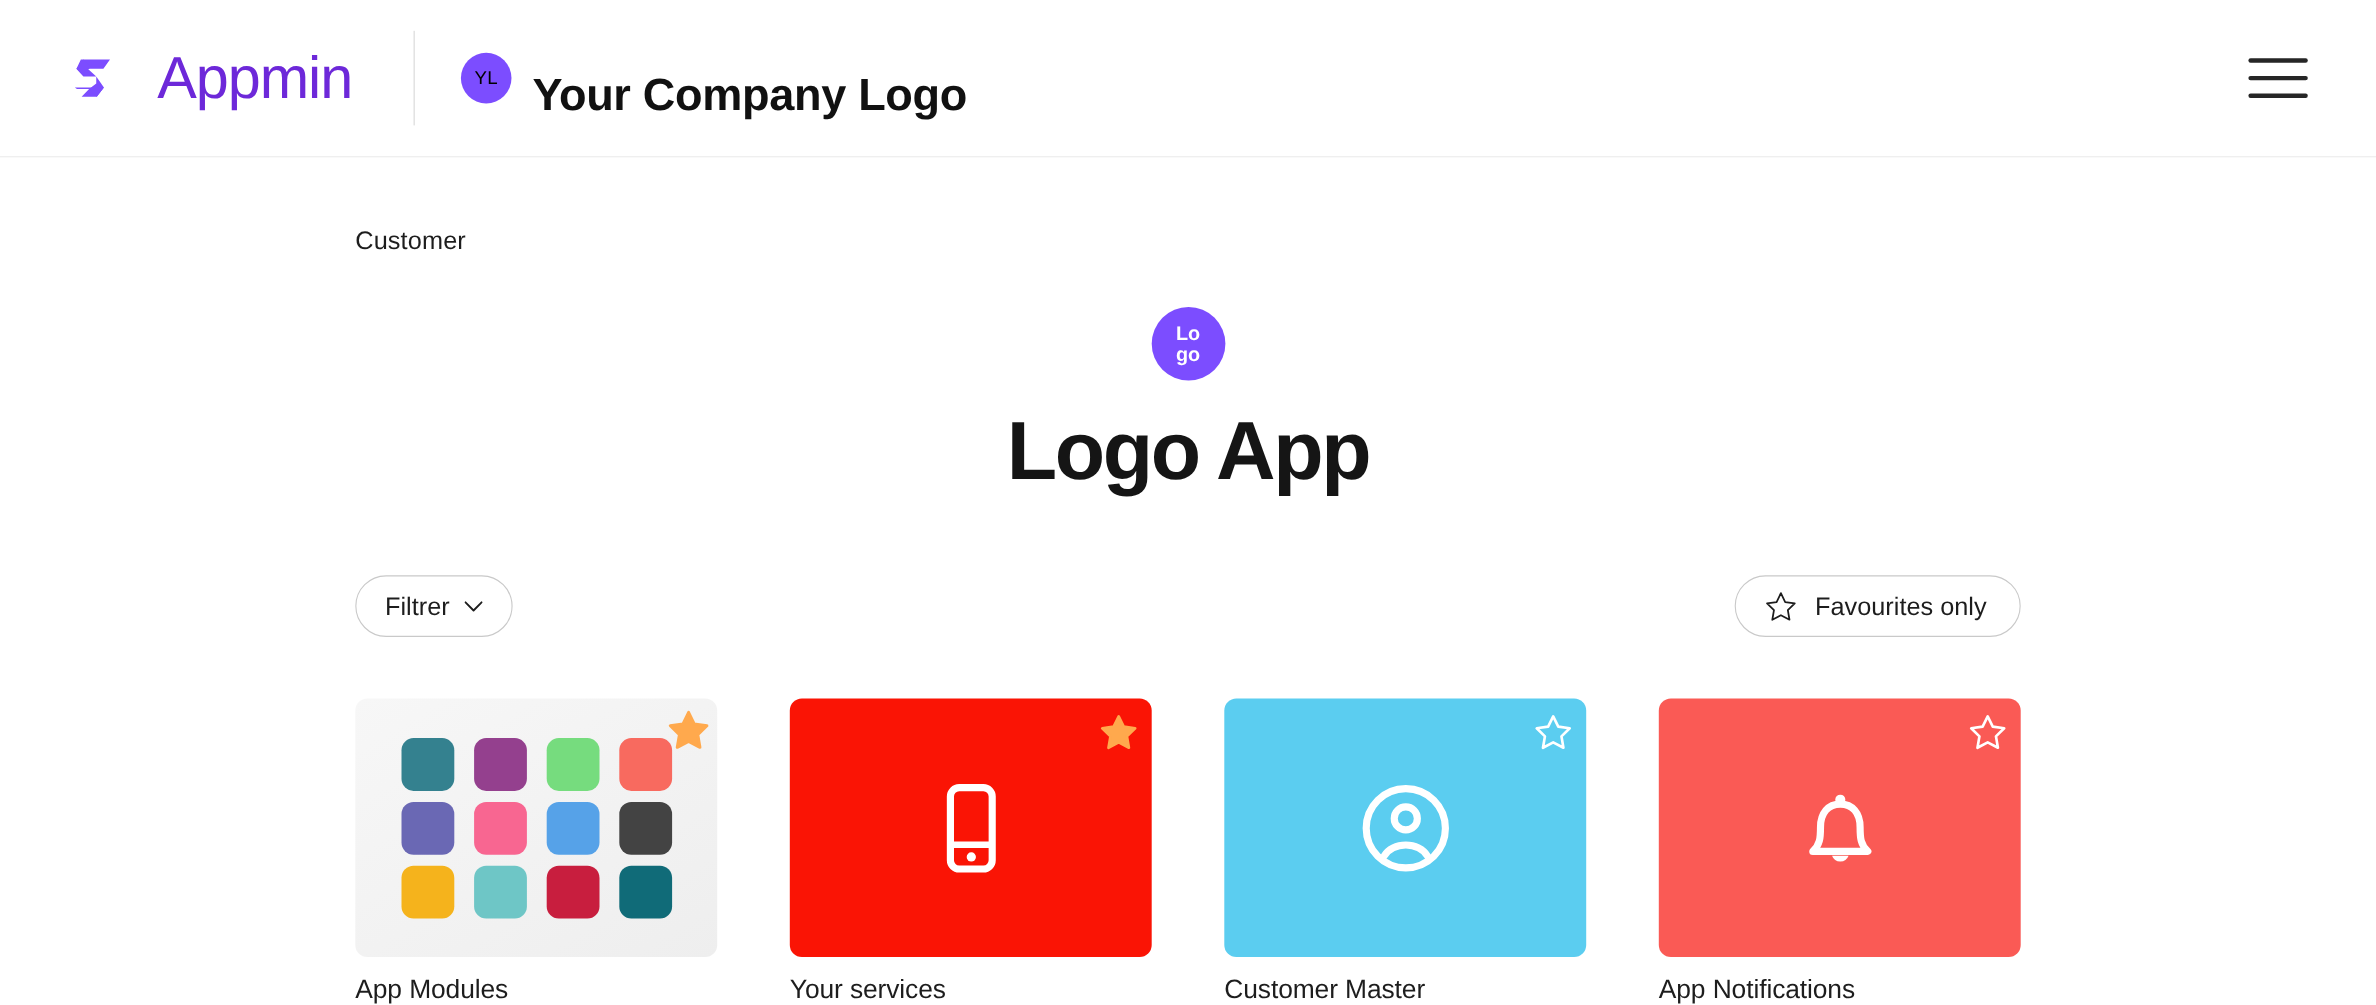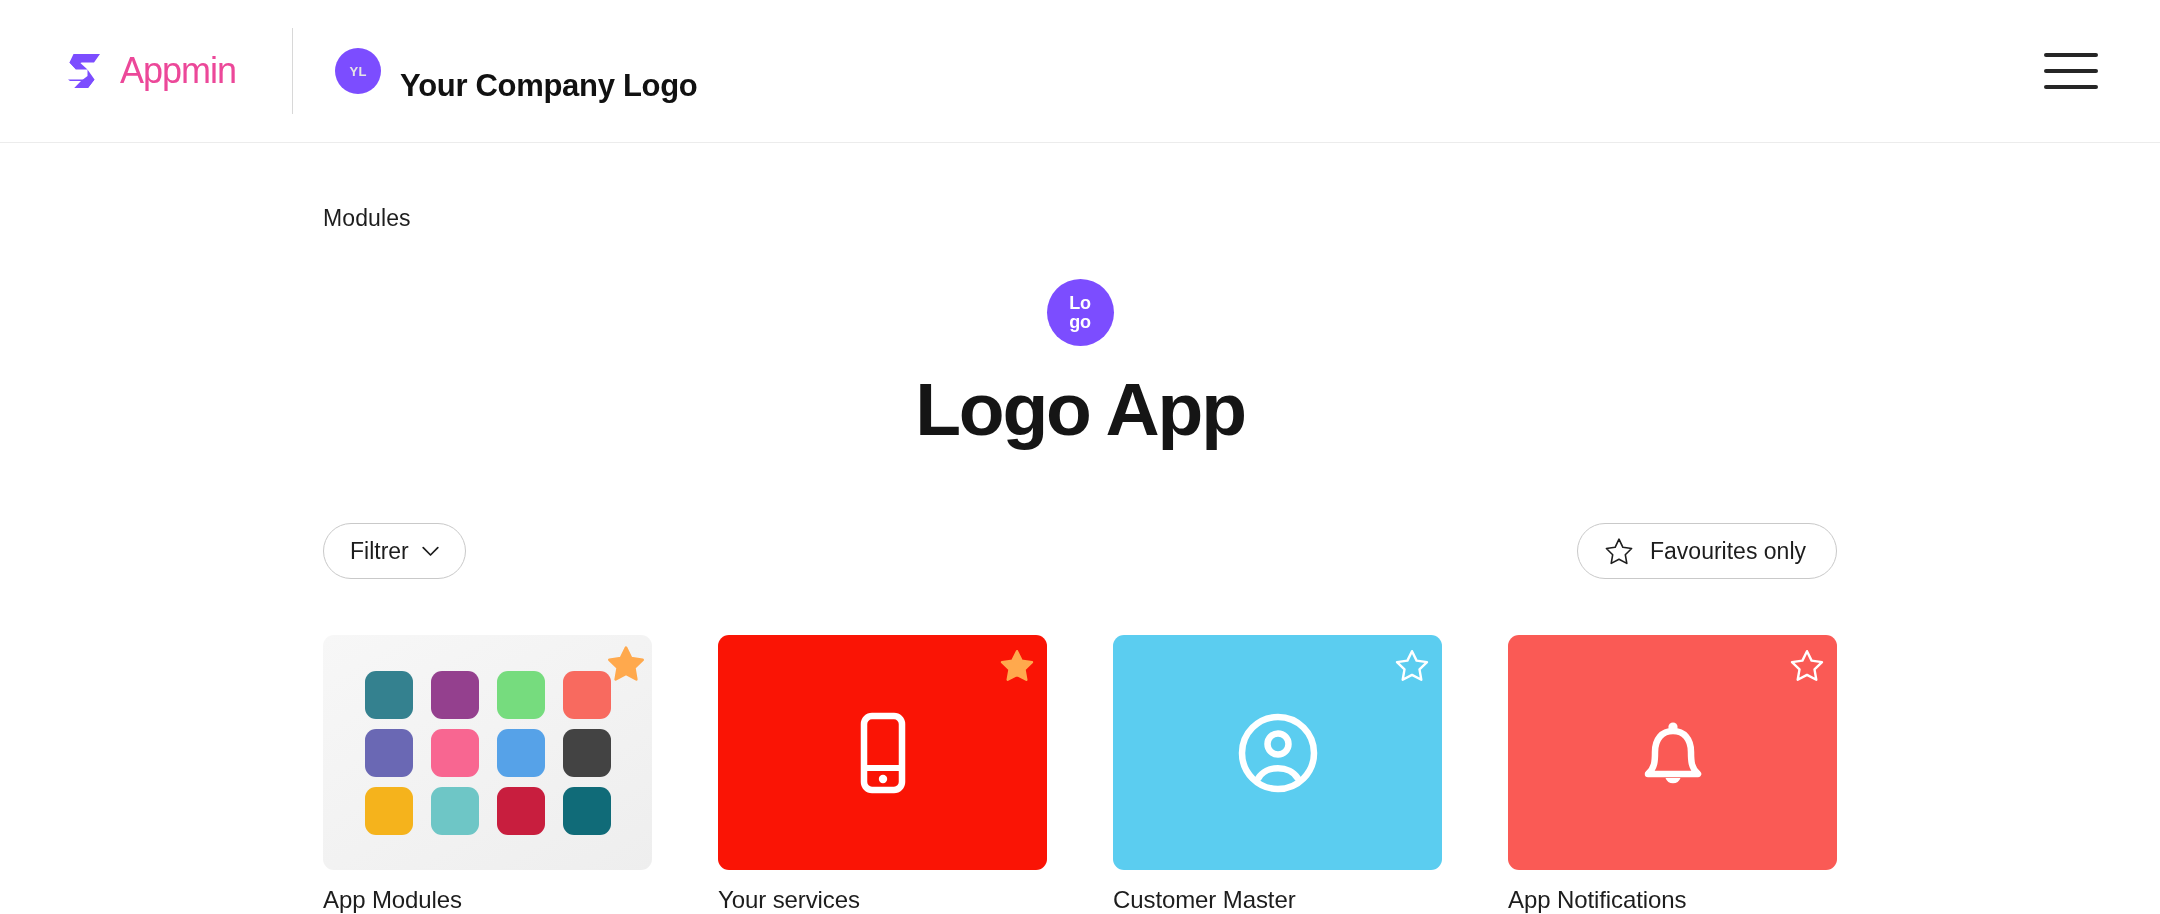--- a/index.html
+++ b/index.html
@@ -42,26 +42,27 @@
   }
 
   .appmin-mark {
     width: 44px;
     height: 44px;
     flex: 0 0 44px;
     display: block;
   }
 
   .appmin-word {
-    font-size: 36px;
+    font-size: 54px;
     font-weight: 400;
     letter-spacing: -1px;
-    color: #ec4899;
+    color: #6d28d9;
     line-height: 1;
     white-space: nowrap;
+    margin-left: 23px;
   }
 
   .header-divider {
     width: 1px;
     height: 86px;
     background: #d8d8d8;
     margin: 0 42px 0 56px;
     flex: 0 0 1px;
   }
 
@@ -70,31 +71,31 @@
     align-items: center;
     gap: 19px;
   }
 
   .company-avatar {
     width: 46px;
     height: 46px;
     flex: 0 0 46px;
     border-radius: 50%;
     background: #7C4DFF;
-    color: #e5e5e5;
-    font-size: 13px;
-    font-weight: 700;
+    color: #000000;
+    font-size: 17px;
+    font-weight: 400;
     letter-spacing: 0.3px;
     display: flex;
     align-items: center;
     justify-content: center;
   }
 
   .company-name {
-    font-size: 31px;
+    font-size: 41px;
     font-weight: 700;
     letter-spacing: -0.3px;
     color: #111111;
     white-space: nowrap;
     margin-top: 30px;
   }
 
   .header-spacer { flex: 1 1 auto; }
 
   .hamburger {
@@ -322,21 +323,21 @@
   <div class="hamburger">
     <span></span>
     <span></span>
     <span></span>
   </div>
 </header>
 
 <main class="main">
   <div class="content-inner">
 
-    <div class="breadcrumb">Modules</div>
+    <div class="breadcrumb">Customer</div>
 
     <div class="page-title-row">
       <div class="title-badge">
         <span>Lo</span>
         <span>go</span>
       </div>
       <h1 class="page-title">Logo App</h1>
     </div>
 
     <div class="toolbar">

